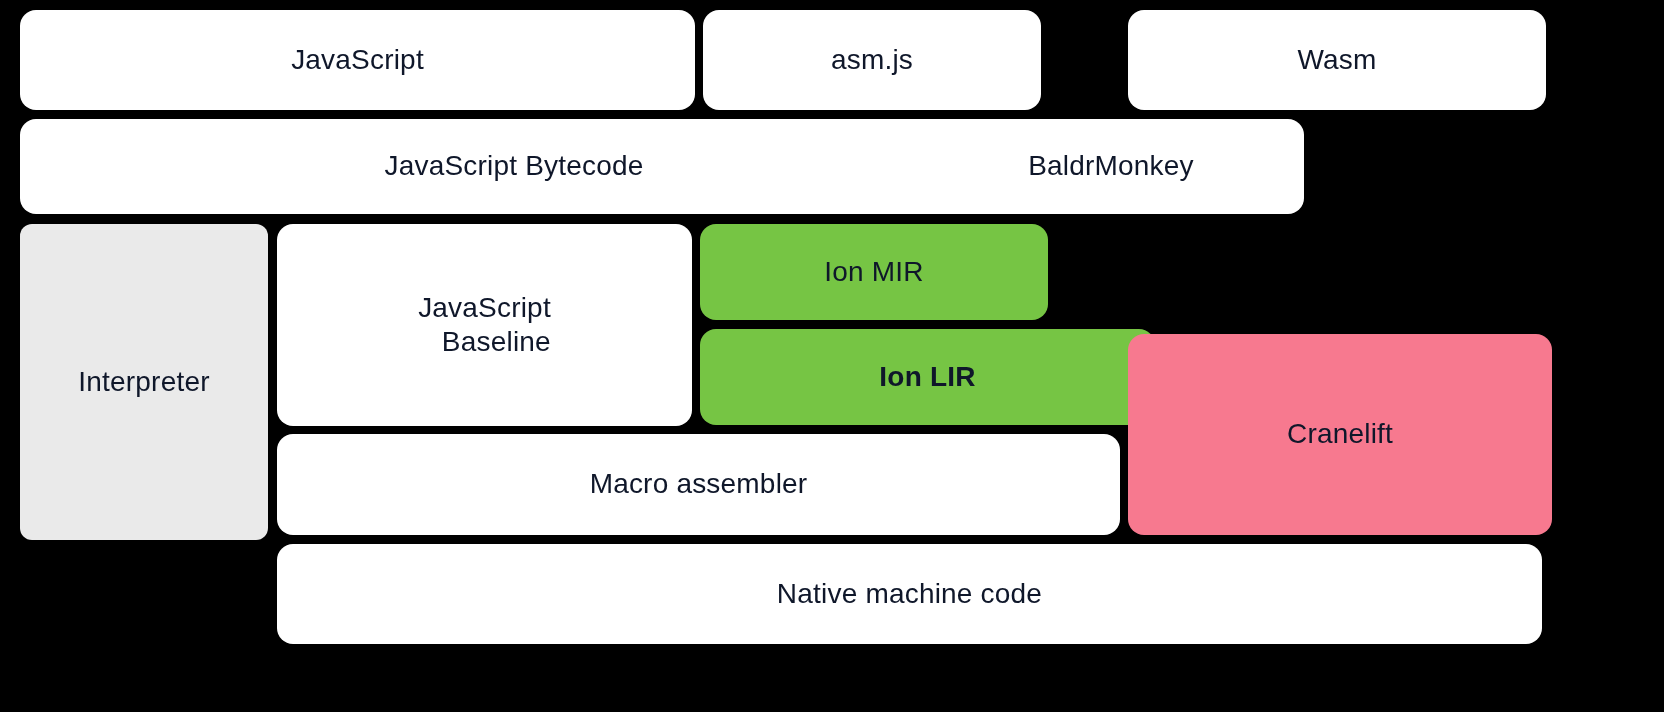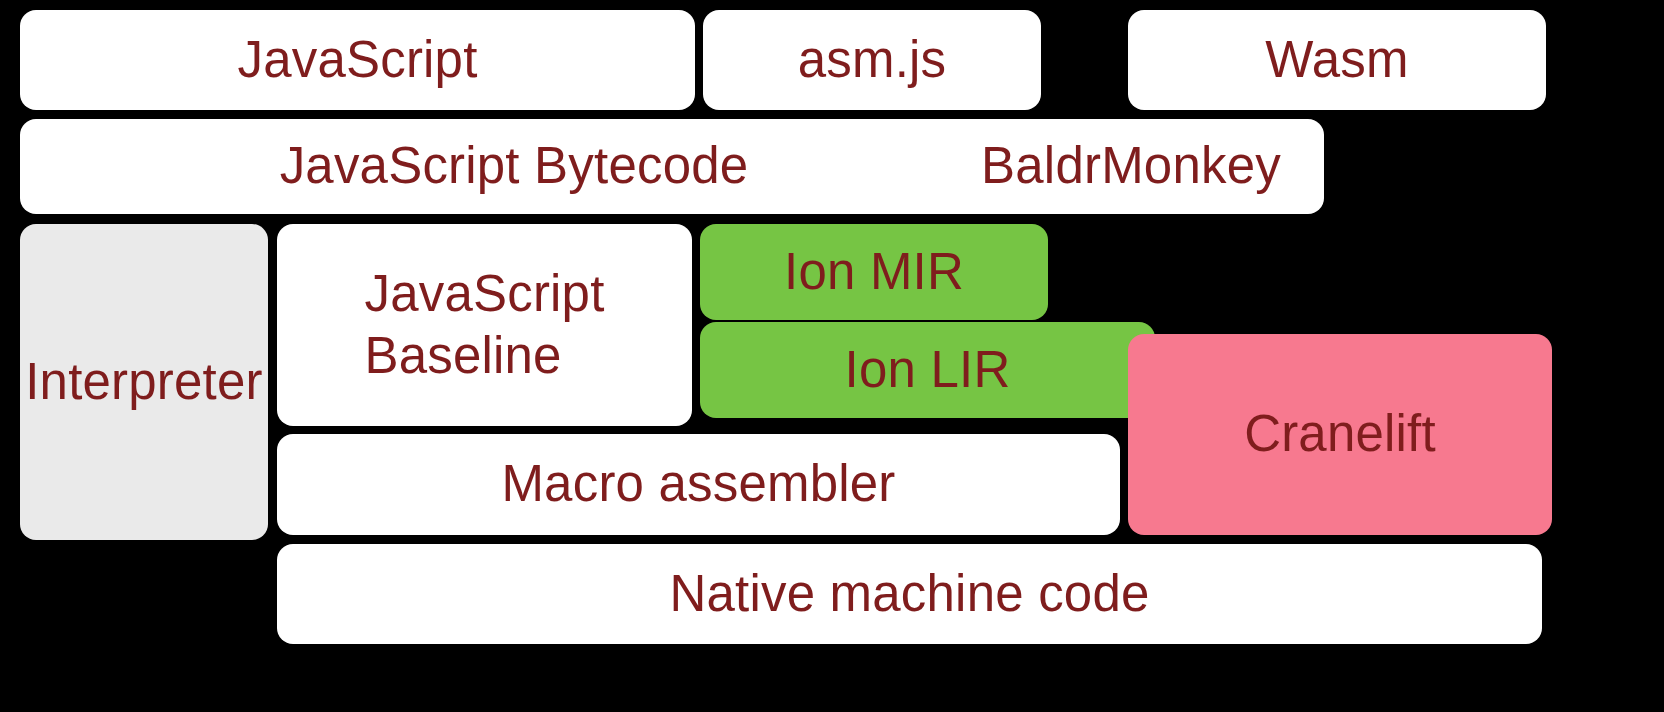--- a/index.html
+++ b/index.html
@@ -15,44 +15,44 @@
     overflow: hidden;
     font-family: "Liberation Sans", sans-serif;
   }
   .node {
     position: absolute;
     box-sizing: border-box;
     border-radius: 16px;
     display: flex;
     align-items: center;
     justify-content: center;
-    text-align: left;
-    color: #7f1d1d;
-    font-size: 51px;
+    text-align: right;
+    color: #0f172a;
+    font-size: 28px;
     font-weight: 400;
     line-height: 1.22;
     letter-spacing: 0.2px;
     white-space: pre-line;
     user-select: none;
   }
   .fill-white { background: #ffffff; }
   .fill-gray  { background: #eaeaea; }
   .fill-green { background: #76c544; }
   .fill-pink  { background: #f7798f; }
 </style>
 </head>
 <body>
 
 <div id="stage">
     <div class="node fill-white" style="left: 20px; top: 10px; width: 675px; height: 100px;"><span>JavaScript</span></div>
     <div class="node fill-white" style="left: 703px; top: 10px; width: 338px; height: 100px;"><span>asm.js</span></div>
     <div class="node fill-white" style="left: 1128px; top: 10px; width: 418px; height: 100px;"><span>Wasm</span></div>
     <div class="node fill-white" style="left: 20px; top: 119px; width: 988px; height: 95px;"><span>JavaScript Bytecode</span></div>
-    <div class="node fill-white" style="left: 918px; top: 119px; width: 386px; height: 95px; margin-left: 20px;"><span>BaldrMonkey</span></div>
-    <div class="node fill-gray" style="left: 20px; top: 224px; width: 248px; height: 316px;"><span>Interpreter</span></div>
+    <div class="node fill-white" style="left: 918px; top: 119px; width: 386px; height: 95px;"><span>BaldrMonkey</span></div>
+    <div class="node fill-gray" style="left: 20px; top: 224px; width: 248px; height: 316px; border-radius: 12px;"><span>Interpreter</span></div>
     <div class="node fill-white" style="left: 277px; top: 224px; width: 415px; height: 202px;"><span>JavaScript
 Baseline</span></div>
     <div class="node fill-green" style="left: 700px; top: 224px; width: 348px; height: 96px;"><span>Ion MIR</span></div>
-    <div class="node fill-green" style="left: 700px; top: 322px; width: 455px; height: 96px;"><span>Ion LIR</span></div>
+    <div class="node fill-green" style="left: 700px; top: 329px; width: 455px; height: 96px; font-weight: bold;"><span>Ion LIR</span></div>
     <div class="node fill-white" style="left: 277px; top: 434px; width: 843px; height: 101px;"><span>Macro assembler</span></div>
     <div class="node fill-pink" style="left: 1128px; top: 334px; width: 424px; height: 201px;"><span>Cranelift</span></div>
     <div class="node fill-white" style="left: 277px; top: 544px; width: 1265px; height: 100px;"><span>Native machine code</span></div>
   </div>
 
 </body></html>

